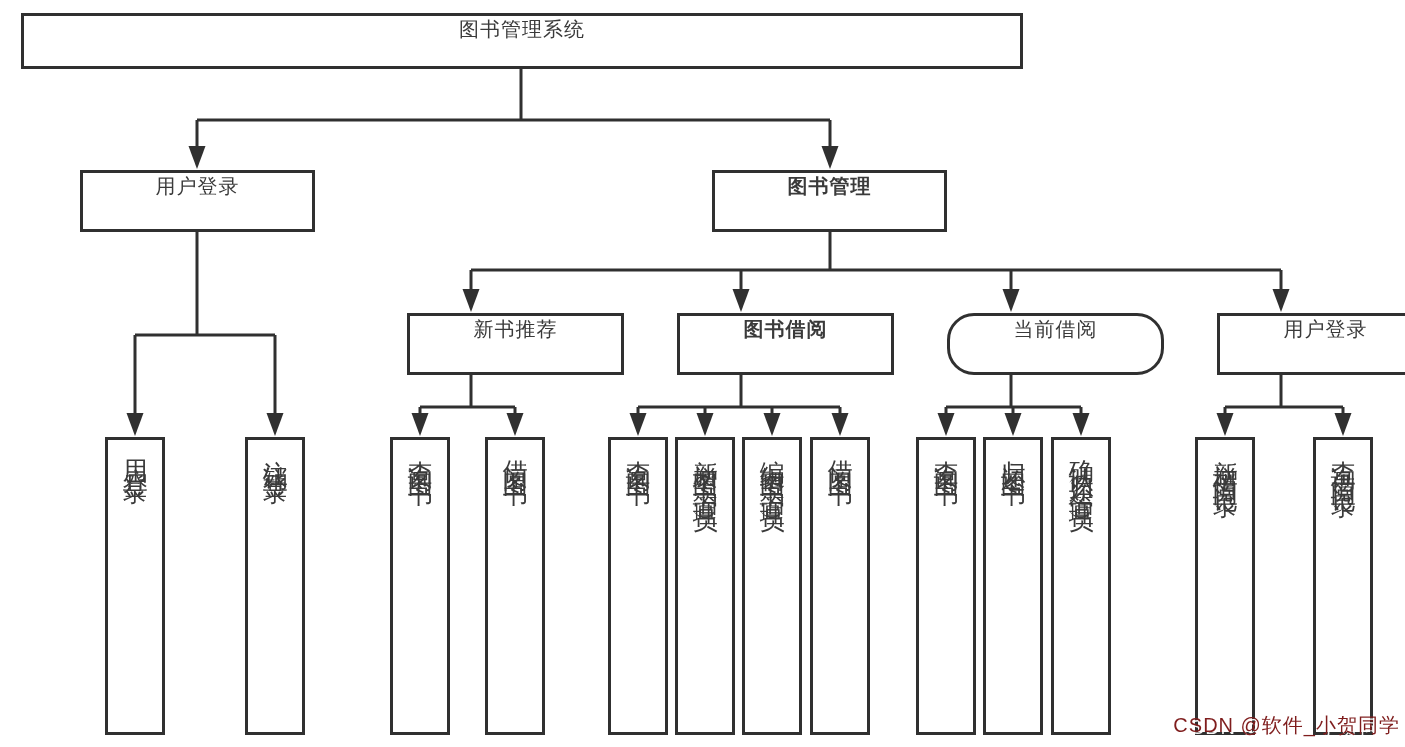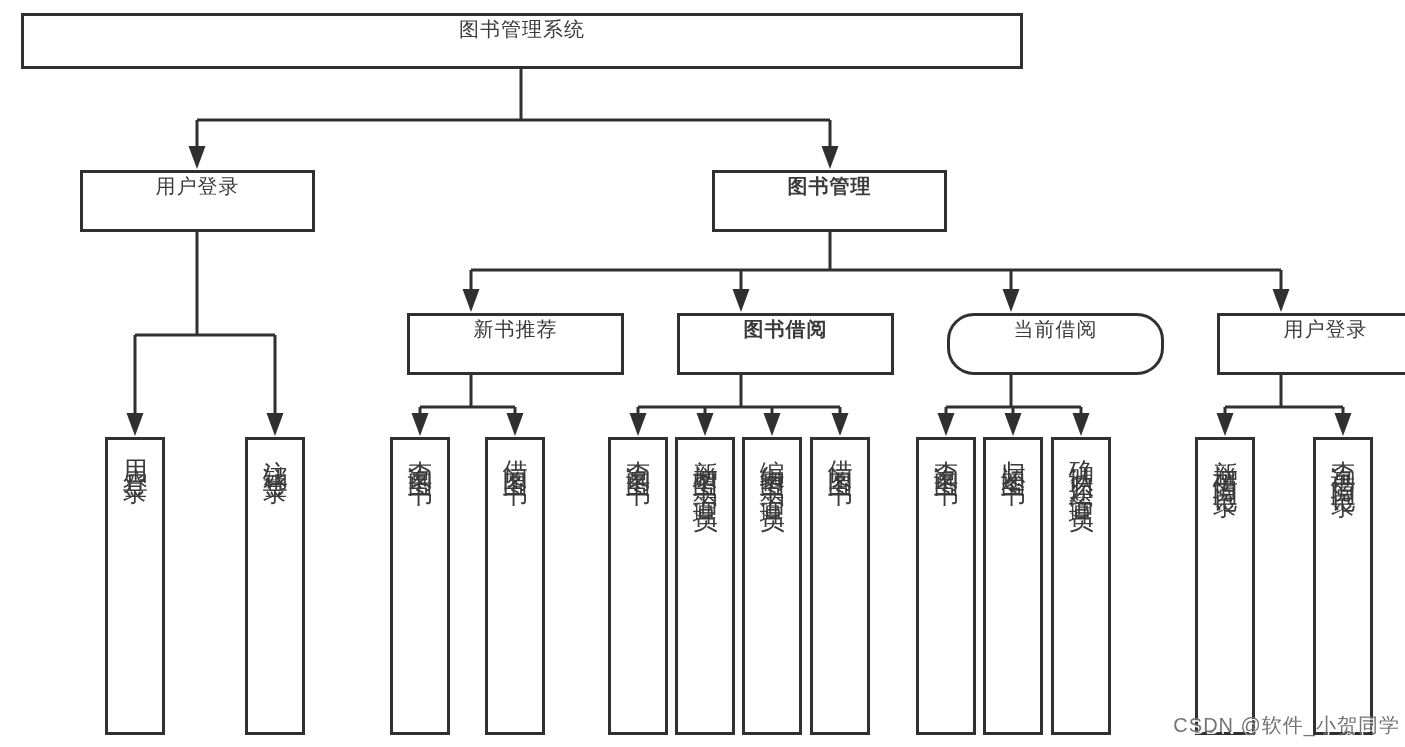--- a/index.html
+++ b/index.html
@@ -57,21 +57,21 @@
   .lf-9  { left: 983px; }
   .lf-10 { left: 1051px; }
   .lf-11 { left: 1195px; }
   .lf-12 { left: 1313px; }
   .watermark {
     position: absolute;
     right: 5px;
     top: 712px;
     font-size: 20px;
     letter-spacing: 1px;
-    color: #737373;
+    color: #7f1d1d;
     text-shadow: 2px 2px 0 rgba(255,255,255,0.95);
     white-space: nowrap;
   }
 </style>
 </head>
 <body>
 
 <div class="stage">
 
   <svg class="connectors" width="1405" height="747" viewBox="0 0 1405 747">

